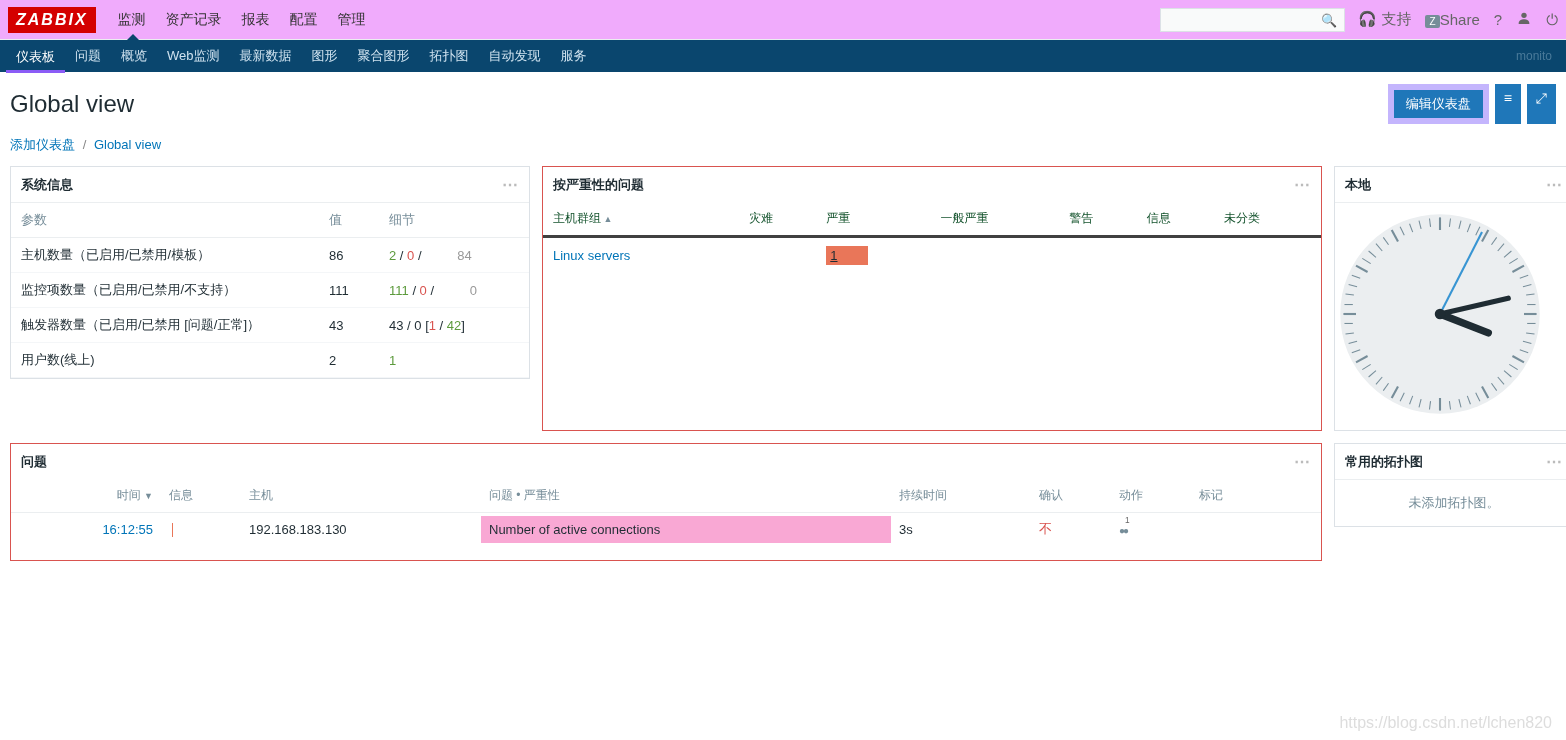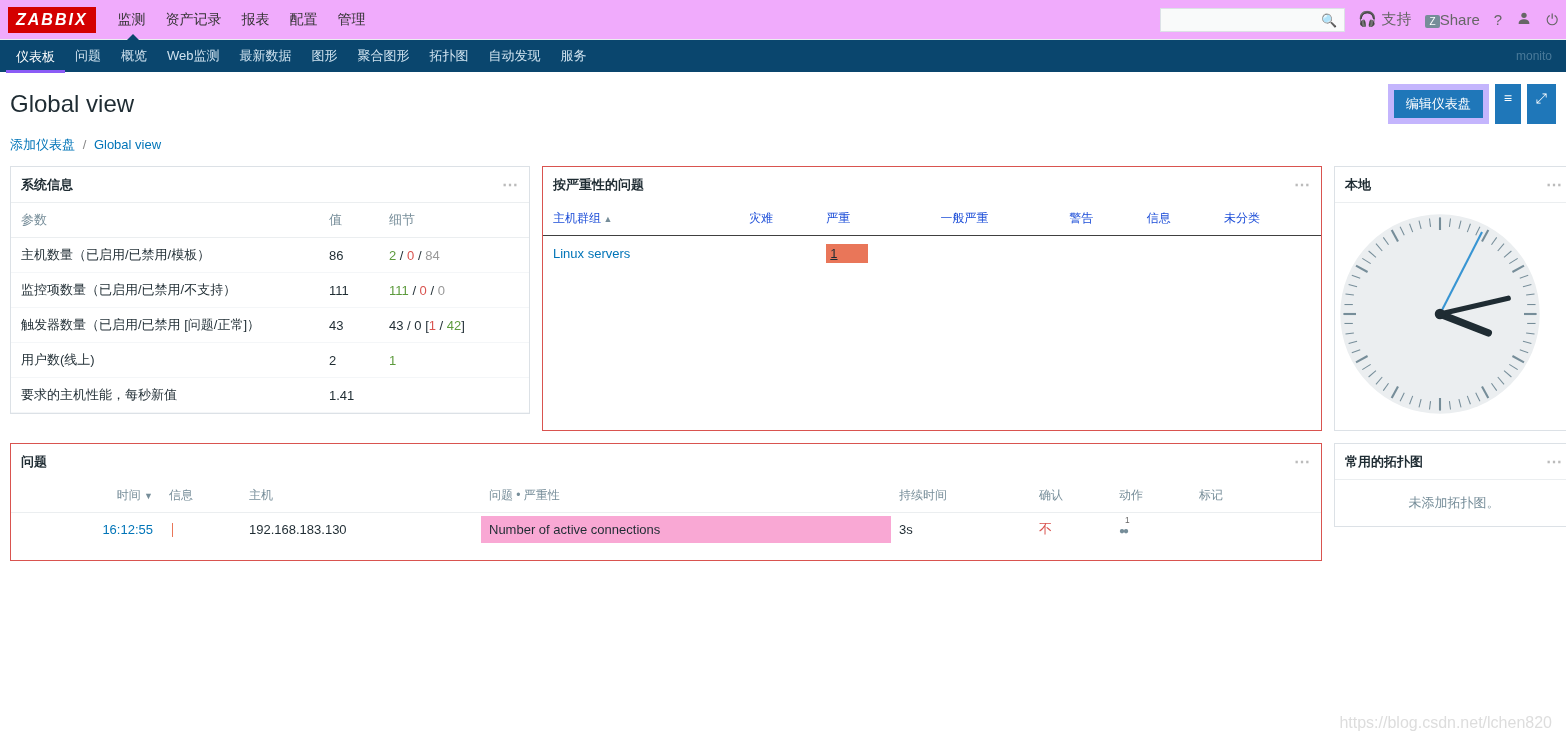--- a/index.html
+++ b/index.html
@@ -44,26 +44,26 @@
 .whead { padding: 8px 10px; border-bottom: 1px solid #ebeef0; font-weight: bold; font-size: 13px; display: flex; align-items: center; }
 .wmenu { margin-left: auto; color: #bbb; font-size: 16px; letter-spacing: 1px; cursor: pointer; }
 
 
 .sysinfo { width: 100%; border-collapse: collapse; }
 .sysinfo th, .sysinfo td { text-align: left; padding: 8px 10px; font-size: 13px; font-weight: normal; }
 .sysinfo thead th { color: #768d99; border-bottom: 1px solid #ebeef0; }
 .sysinfo tbody tr { border-bottom: 1px solid #f4f6f8; }
 .c-green { color: #5c9a3c; }
 .c-red { color: #d9534f; }
-.c-gray { color: #999; }
+.c-gray { color: #999; margin-left: 32px; }
 .c-blue { color: #0275b8; }
 
 
 .sev-table { width: 100%; border-collapse: collapse; }
-.sev-table th { text-align: left; padding: 8px 6px; font-size: 12px; color: #1d4ed8; font-weight: normal; border-bottom: 1px solid #404040; }
+.sev-table th { text-align: left; padding: 8px 6px; font-size: 12px; color: #14532d; font-weight: normal; border-bottom: 3px solid #404040; }
 .sev-table td { padding: 8px 6px; font-size: 13px; }
 .sev-cell-high { background: #e97659; display: inline-block; padding: 2px 30px 2px 4px; color: #1f2c33; text-decoration: underline; }
 .sortarrow::after { content: " ▲"; font-size: 9px; color: #768d99; }
 
 
 .clock-widget { border: 1px solid #dce1e6; height: 265px; }
 .clock-face { width: 210px; height: 210px; margin: 6px auto; }
 
 
 .problems-widget { grid-column: 1 / span 2; }
@@ -168,25 +168,20 @@
           </tr>
           <tr>
             <td>触发器数量（已启用/已禁用 [问题/正常]）</td>
             <td>43</td>
             <td>43 / 0 [<span class="c-red">1</span> / <span class="c-green">42</span>]</td>
           </tr>
           <tr>
             <td>用户数(线上)</td>
             <td>2</td>
             <td><span class="c-green">1</span></td>
-          </tr>
-          <tr>
-            <td>要求的主机性能，每秒新值</td>
-            <td>1.41</td>
-            <td></td>
           </tr>
         </tbody>
     </table>
   </div>
 
   <div class="widget redborder" style="height:265px">
     <div class="whead" style="border-bottom:none">
       <span>按严重性的问题</span>
       <span class="wmenu">⋯</span>
     </div>

